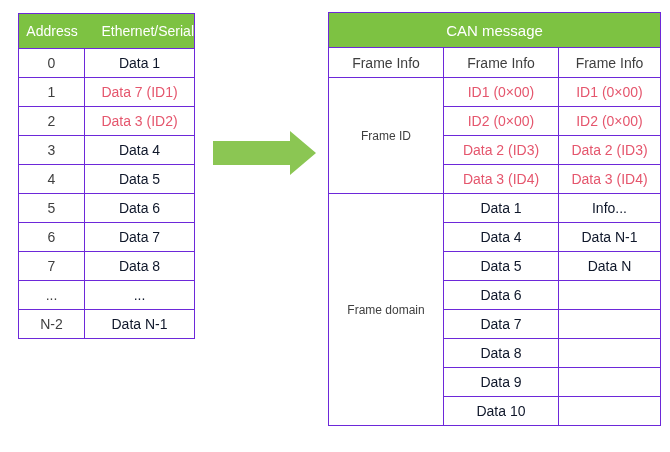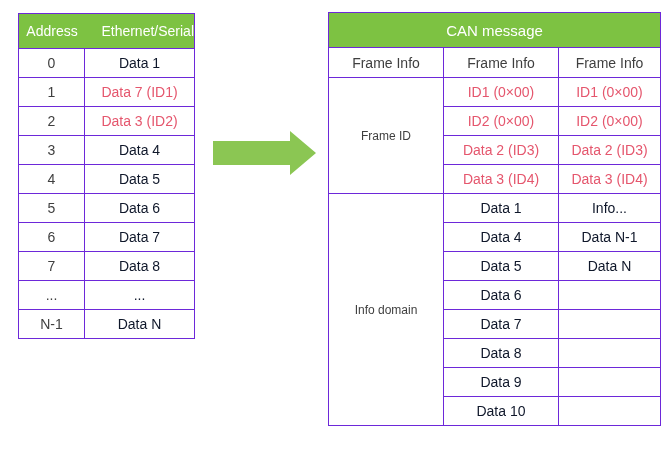--- a/index.html
+++ b/index.html
@@ -100,22 +100,22 @@
   </tr>
   <tr>
     <td class="body-cell t-dark">7</td>
     <td class="body-cell t-green">Data 8</td>
   </tr>
   <tr>
     <td class="body-cell t-dark">...</td>
     <td class="body-cell t-green">...</td>
   </tr>
   <tr>
-    <td class="body-cell t-dark">N-1</td>
-    <td class="body-cell t-green">Data N</td>
+    <td class="body-cell t-dark">N-2</td>
+    <td class="body-cell t-green">Data N-1</td>
   </tr>
 </tbody>
   </table>
 
 <div class="arrow-wrap">
   <svg viewBox="0 0 103 44" preserveAspectRatio="none">
     <polygon points="0,10 77,10 77,0 103,22 77,44 77,34 0,34" fill="#8bc653"></polygon>
   </svg>
 </div>
 
@@ -145,21 +145,21 @@
   </tr>
   <tr>
     <td class="body-cell t-red">Data 2 (ID3)</td>
     <td class="body-cell t-red">Data 2 (ID3)</td>
   </tr>
   <tr>
     <td class="body-cell t-red">Data 3 (ID4)</td>
     <td class="body-cell t-red">Data 3 (ID4)</td>
   </tr>
   <tr>
-    <td rowspan="8" class="section-label t-dark">Info domain</td>
+    <td rowspan="8" class="section-label t-dark">Frame domain</td>
     <td class="body-cell t-green">Data 1</td>
     <td class="body-cell t-green">Info...</td>
   </tr>
   <tr>
     <td class="body-cell t-green">Data 4</td>
     <td class="body-cell t-green">Data N-1</td>
   </tr>
   <tr>
     <td class="body-cell t-green">Data 5</td>
     <td class="body-cell t-green">Data N</td>

